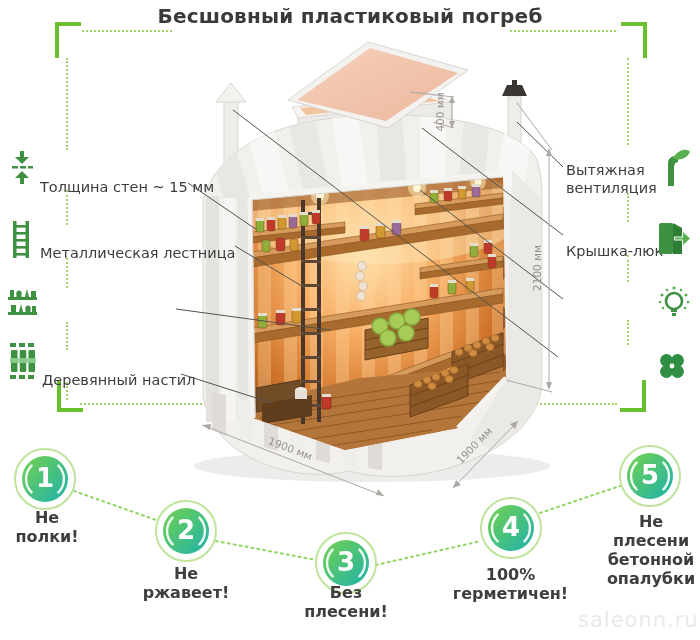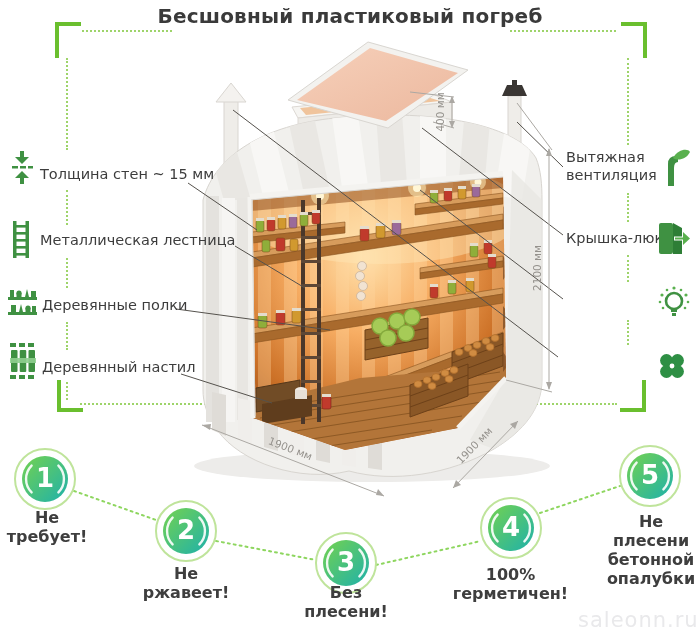--- a/index.html
+++ b/index.html
@@ -10,21 +10,21 @@
   
   .br{position:absolute;width:22px;height:32px;}
   .br-tl{left:55px;top:22px;border-top:4px solid #6abf2e;border-left:4px solid #6abf2e;}
   .br-tr{left:621px;top:22px;border-top:4px solid #6abf2e;border-right:4px solid #6abf2e;}
   .br-bl{left:57px;top:380px;height:28px;border-bottom:4px solid #6abf2e;border-left:4px solid #6abf2e;}
   .br-br{left:620px;top:380px;height:28px;border-bottom:4px solid #6abf2e;border-right:4px solid #6abf2e;}
   
   .dh{position:absolute;height:0;border-top:2px dotted #9ed46a;}
   .dv{position:absolute;width:0;border-left:2px dotted #9ed46a;}
   
-  .lbl{position:absolute;font-size:14.5px;color:#3d3d3d;line-height:18px;}
+  .lbl{position:absolute;font-size:14.5px;color:#3d3d3d;line-height:18px;margin-top:13px;}
   .nowrap{white-space:nowrap;text-align:right;}
   .icn{position:absolute;}
   
   .badge{position:absolute;width:64px;height:64px;}
   .badge svg{position:absolute;inset:0;}
   .badge .num{position:absolute;inset:0;display:flex;align-items:center;justify-content:center;
               font-size:26px;font-weight:bold;color:#fff;padding-bottom:2px;}
   .feat{position:absolute;font-size:16px;font-weight:bold;color:#3e3e3e;text-align:center;line-height:19px;}
   .watermark{position:absolute;left:578px;top:608px;font-size:21px;color:#e9e9eb;letter-spacing:1px;}
   svg{display:block;}
@@ -427,21 +427,20 @@
       <polygon points="17,10 19,2 21,10"></polygon>
         <rect x="23" y="4" width="5" height="6"></rect>
       <rect x="0" y="25" width="29" height="3"></rect>
       <rect x="3" y="18" width="5" height="7"></rect>
         <polygon points="11,25 13,17 15,25"></polygon>
         <circle cx="20" cy="21" r="2.6"></circle>
         <rect x="17.5" y="21" width="5" height="4"></rect>
         <rect x="24" y="19" width="4" height="6"></rect>
     </g>
   </svg>
-  <div class="lbl nowrap" style="left:42px;top:296px">Деревянные полки</div>
 
   <svg class="icn" style="left:10px;top:343px" width="26" height="37" viewBox="0 0 26 37">
     <g fill="#3f9142">
       <rect x="0" y="0" width="6" height="4"></rect>
         <rect x="9" y="0" width="6" height="4"></rect>
         <rect x="18" y="0" width="6" height="4"></rect>
       <rect x="1" y="7" width="6.5" height="22" rx="1"></rect>
         <rect x="9.75" y="7" width="6.5" height="22" rx="1"></rect>
         <rect x="18.5" y="7" width="6.5" height="22" rx="1"></rect>
       <rect x="0" y="32" width="6" height="4"></rect>
@@ -498,21 +497,21 @@
 
   <div class="badge" style="left:13px;top:447px">
     <svg viewBox="0 0 64 64">
         <circle cx="32" cy="32" r="30" fill="none" stroke="#bfe49b" stroke-width="2"></circle>
         <circle cx="32" cy="32" r="23" fill="url(#badgeGrad)"></circle>
         <path d="M18.6 18.6 A19 19 0 0 0 18.6 45.4" fill="none" stroke="#fff" stroke-width="2.4" stroke-linecap="round" opacity="0.9"></path>
         <path d="M45.4 18.6 A19 19 0 0 1 45.4 45.4" fill="none" stroke="#fff" stroke-width="2.4" stroke-linecap="round" opacity="0.9"></path>
       </svg>
     <span class="num">1</span>
   </div>
-  <div class="feat" style="left:2px;top:508px;width:90px">Не требует!</div>
+  <div class="feat" style="left:2px;top:508px;width:90px">Не полки!</div>
 
   <div class="badge" style="left:154px;top:499px">
     <svg viewBox="0 0 64 64">
         <circle cx="32" cy="32" r="30" fill="none" stroke="#bfe49b" stroke-width="2"></circle>
         <circle cx="32" cy="32" r="23" fill="url(#badgeGrad)"></circle>
         <path d="M18.6 18.6 A19 19 0 0 0 18.6 45.4" fill="none" stroke="#fff" stroke-width="2.4" stroke-linecap="round" opacity="0.9"></path>
         <path d="M45.4 18.6 A19 19 0 0 1 45.4 45.4" fill="none" stroke="#fff" stroke-width="2.4" stroke-linecap="round" opacity="0.9"></path>
       </svg>
     <span class="num">2</span>
   </div>

